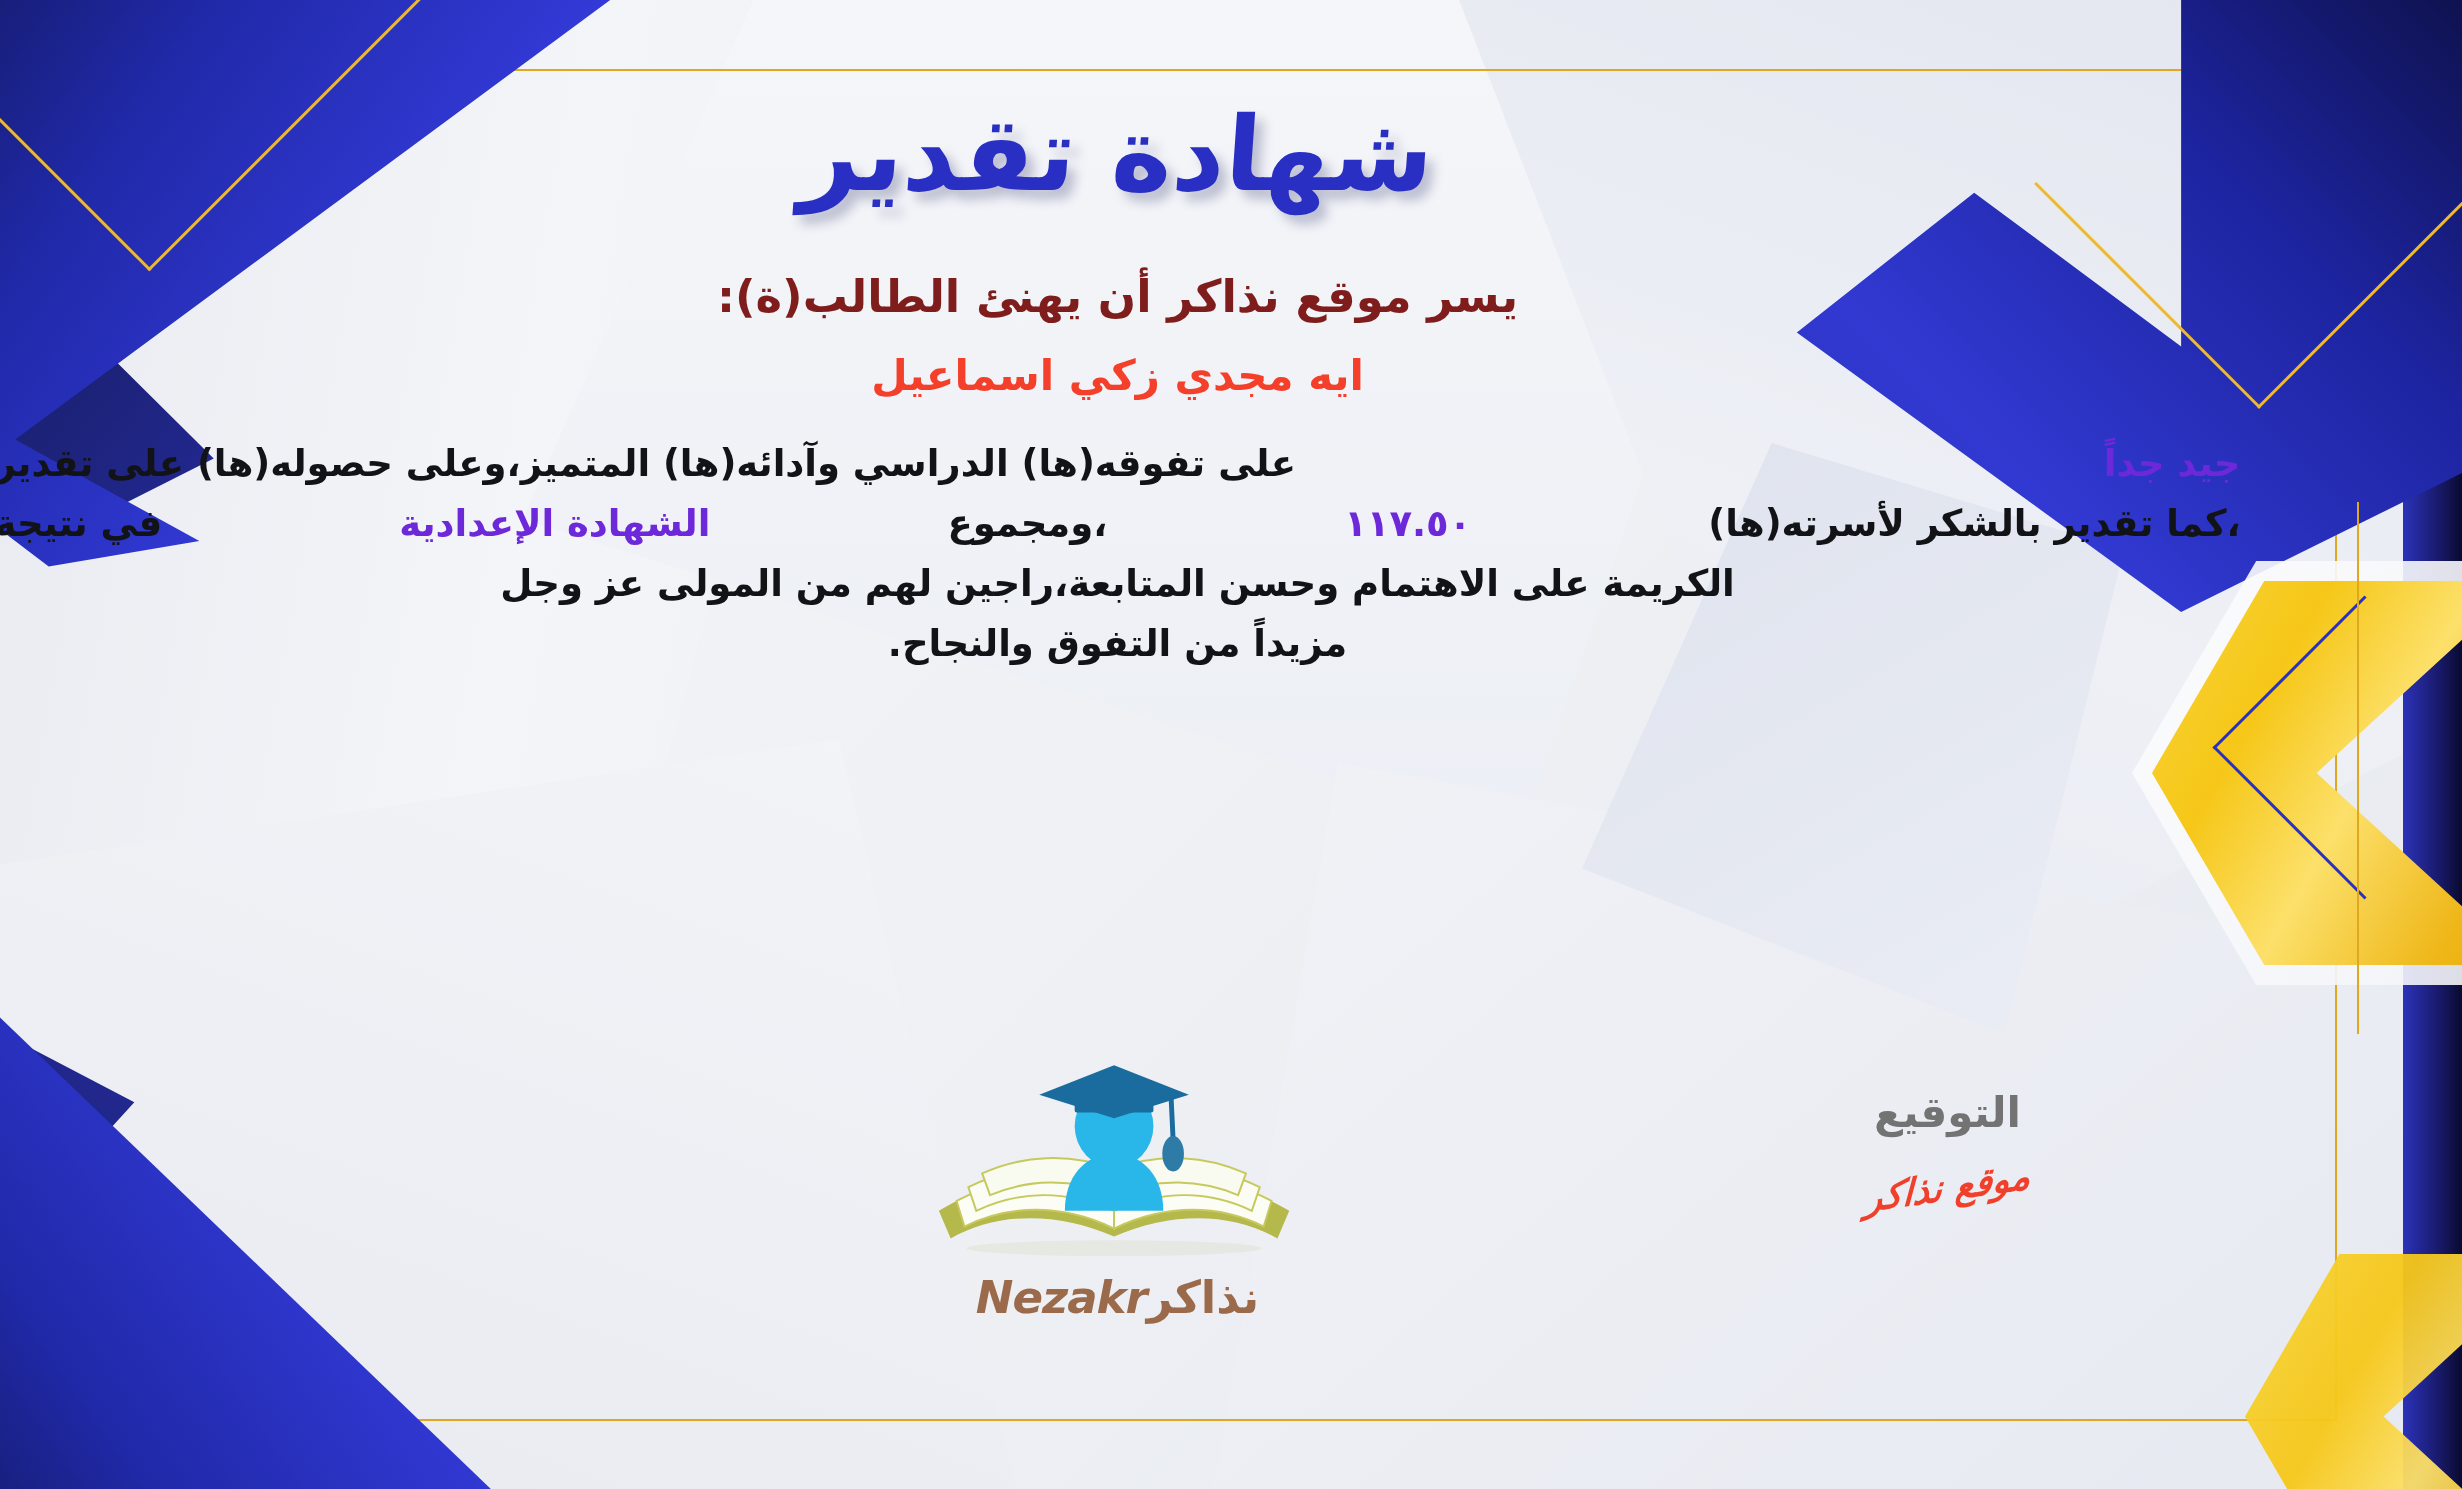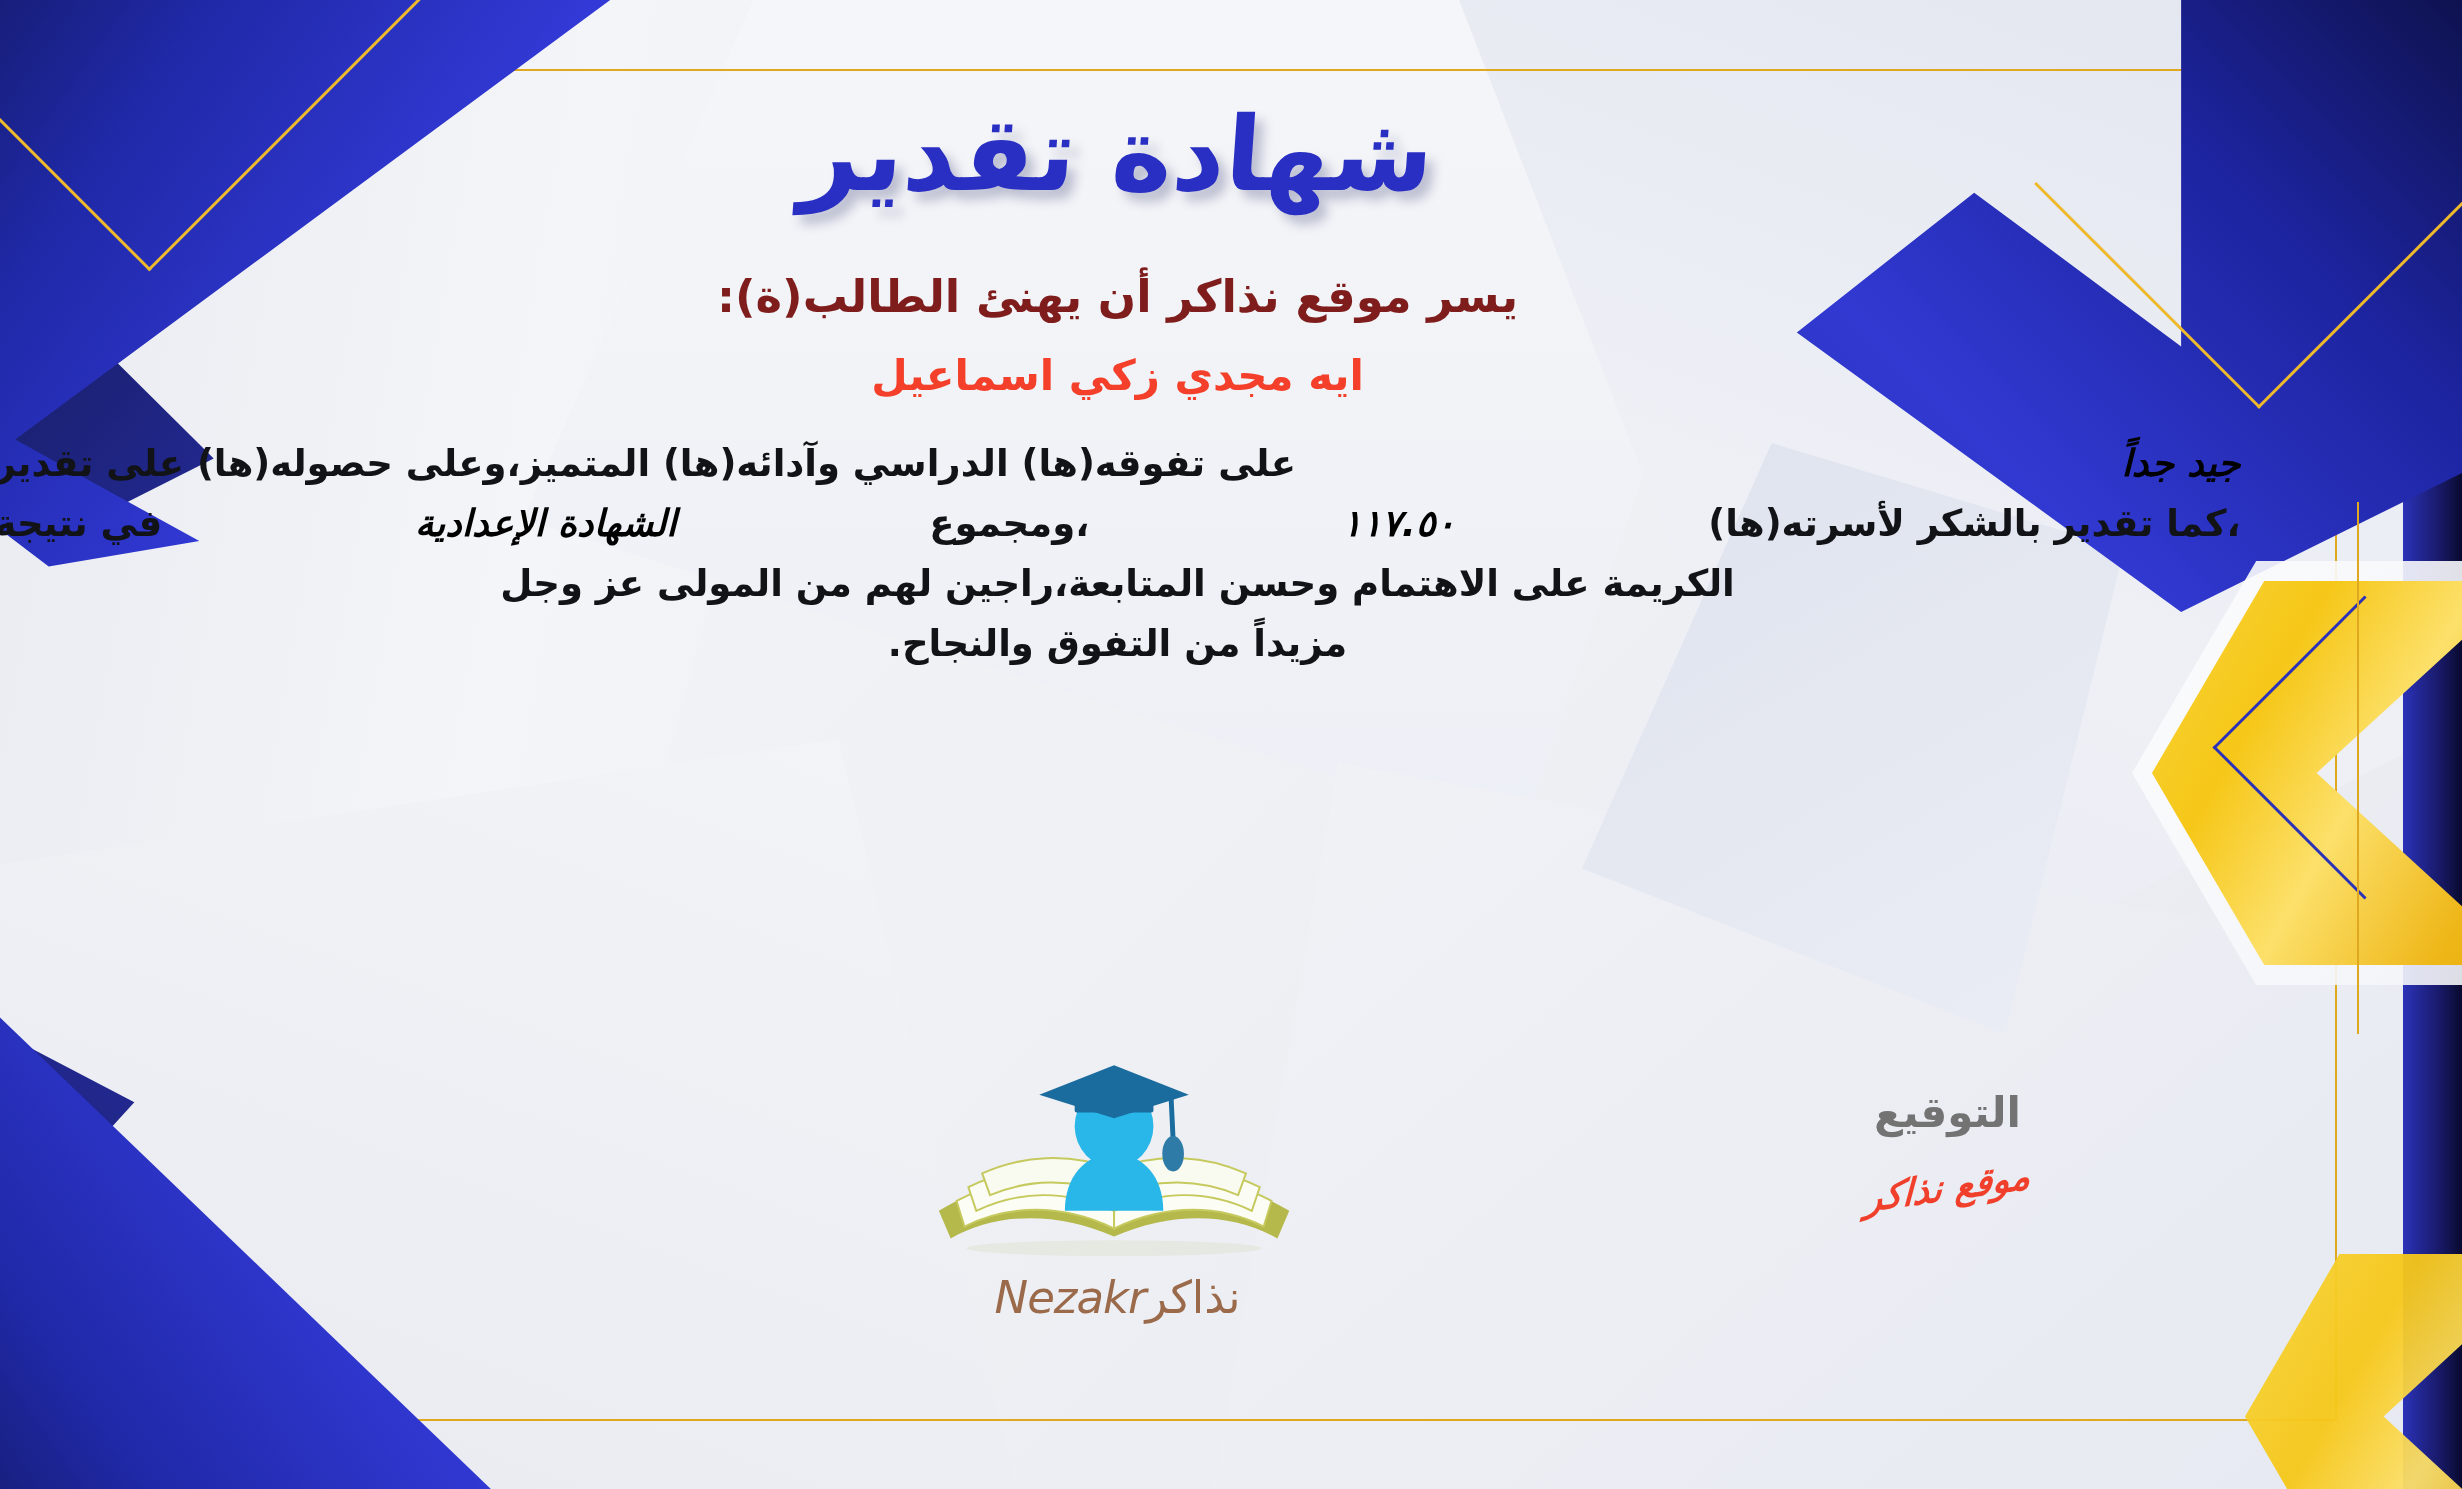--- a/index.html
+++ b/index.html
@@ -238,23 +238,22 @@
   .body-line {
     display: block;
     white-space: nowrap;
   }
   .body-line.justify {
     display: flex;
     justify-content: space-between;
     white-space: normal;
   }
   .hl {
-    color: #000000;
+    color: #6d28d9;
     font-weight: 700;
-    font-style: italic;
   }
 
   
   .footer {
     position: absolute;
     left: 0; right: 0; bottom: 19.7px;
     height: 340px;
   }
 
   .sig-block {
@@ -286,21 +285,21 @@
     left: 50%;
     transform: translateX(-50%);
     top: 4.9px;
     width: 374px;
     text-align: center;
   }
   .logo-mark { width: 374px; height: 212px; display: block; margin: 0 auto; }
   .logo-word {
     margin-top: -3.9px;
     font-size: 45px;
-    font-weight: 400;
+    font-weight: 700;
     font-style: italic;
     color: #9a6a4b;
     letter-spacing: -1px;
     direction: ltr;
     white-space: nowrap;
   }
   .logo-word .ar { font-style: normal; letter-spacing: 0; }
 </style>
 </head>
 <body>

